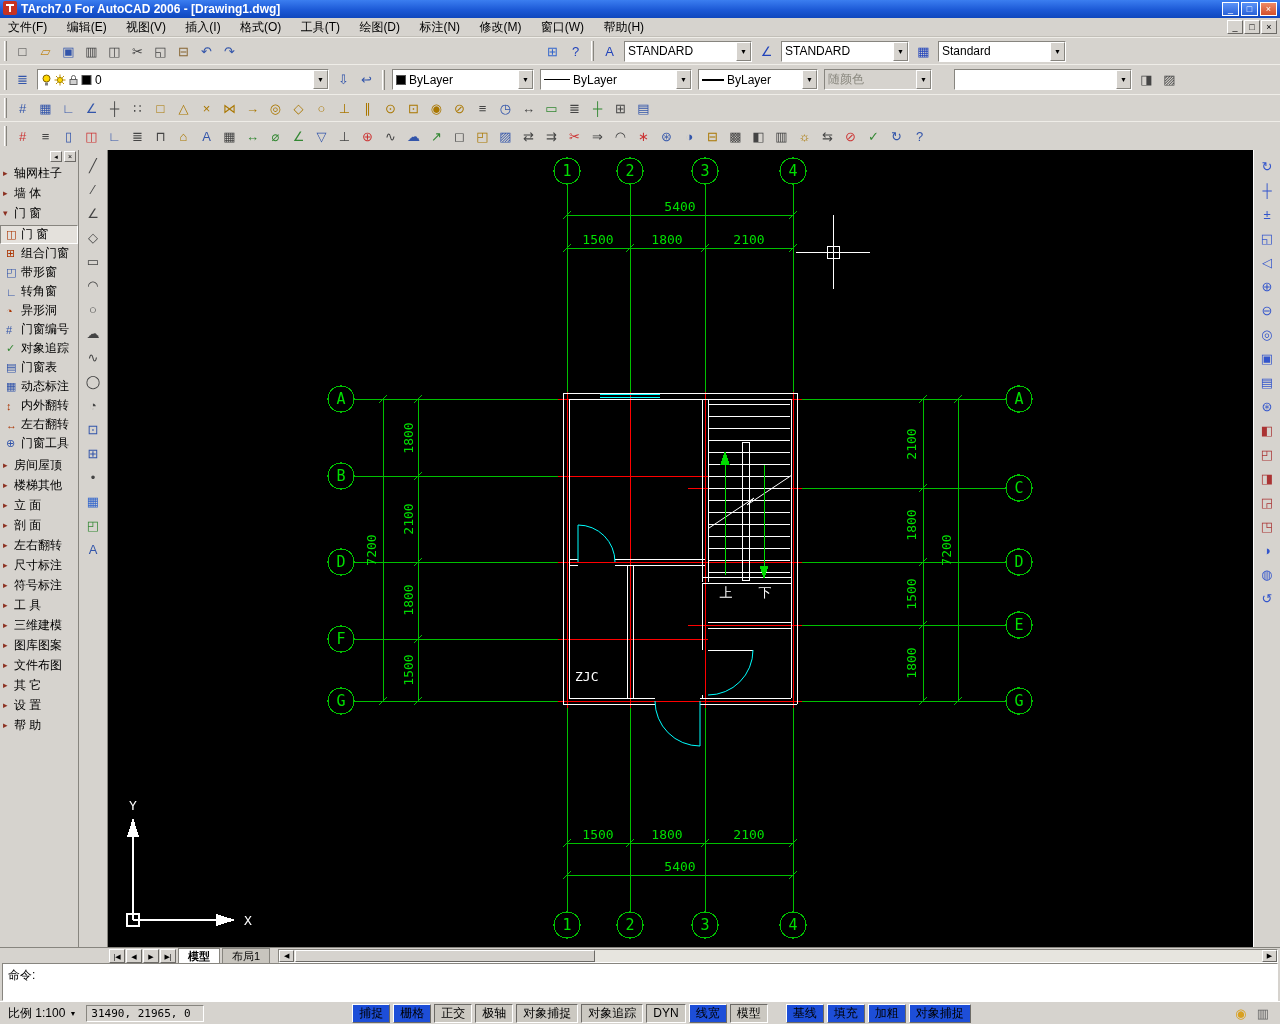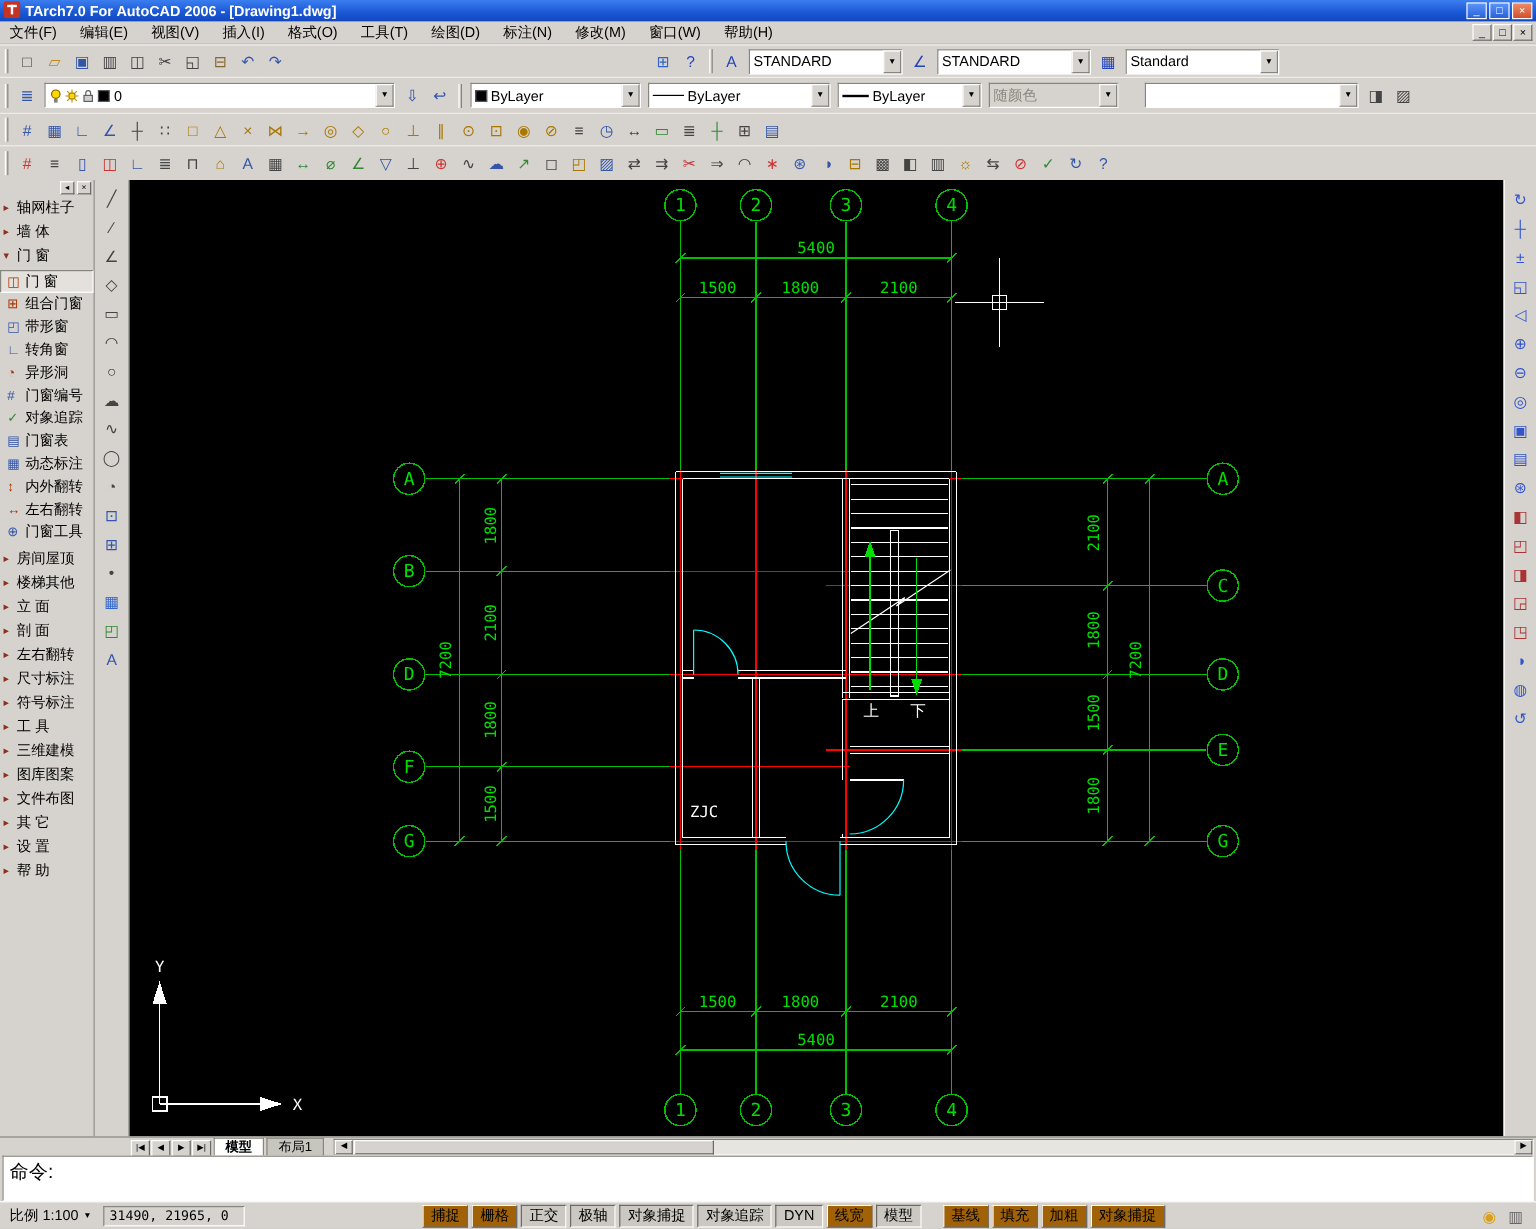--- a/index.html
+++ b/index.html
@@ -96,33 +96,33 @@
     border:1px solid; border-color:#87857f #fff #fff #87857f; display:flex; align-items:center; }
   .hs-arrow { width:15px; height:12px; font-size:7px; line-height:10px; background:#d6d3ce;
     border:1px solid; border-color:#fff #6c6a66 #6c6a66 #fff; padding:0; }
   .hs-thumb { position:absolute; left:16px; width:300px; height:12px; background:#d6d3ce;
     border:1px solid; border-color:#fff #6c6a66 #6c6a66 #fff; }
   .hs-right { margin-left:auto; }
 
   
   #cmdwindow { position:absolute; left:2px; top:963px; width:1276px; height:38px; background:#fff;
     border:1px solid; border-color:#87857f #fff #fff #87857f;
-    font-family:Liberation Sans, sans-serif; font-size:16px; padding:3px 5px; }
+    font-family:Liberation Sans, sans-serif; font-size:12px; padding:3px 5px; }
 
   
   #statusbar { position:absolute; left:0; top:1001px; width:1280px; height:23px; background:#d6d3ce;
     display:flex; align-items:center; padding:0 4px; border-top:1px solid #fff; }
   #scale-dd { display:inline-flex; align-items:center; height:19px; padding:0 4px; background:#d6d3ce;
     border:none; font-size:12px; gap:4px; }
   #scale-dd .arr { font-size:7px; }
   #coords { width:118px; height:17px; font-family:"DejaVu Sans Mono",monospace; font-size:11px;
     padding:1px 4px; margin-left:6px; border:1px solid; border-color:#87857f #fff #fff #87857f; }
   .toggles { display:flex; gap:3px; margin-left:148px; }
   .toggles.tarch { margin-left:18px; }
-  .stbtn { height:19px; padding:0 6px; font-size:12px; background:#a16207; line-height:17px;
+  .stbtn { height:19px; padding:0 6px; font-size:12px; background:#1d4ed8; line-height:17px;
     border:1px solid; border-color:#fff #6c6a66 #6c6a66 #fff; }
   .stbtn[data-pressed="true"] { border-color:#6c6a66 #fff #fff #6c6a66; background:#cbc8c1; }
   .tray { margin-left:auto; display:flex; gap:4px; padding-right:4px; }
   .tray .tbtn { width:18px; height:18px; }
 </style>
 </head>
 <body>
 
 <div id="app">
 

